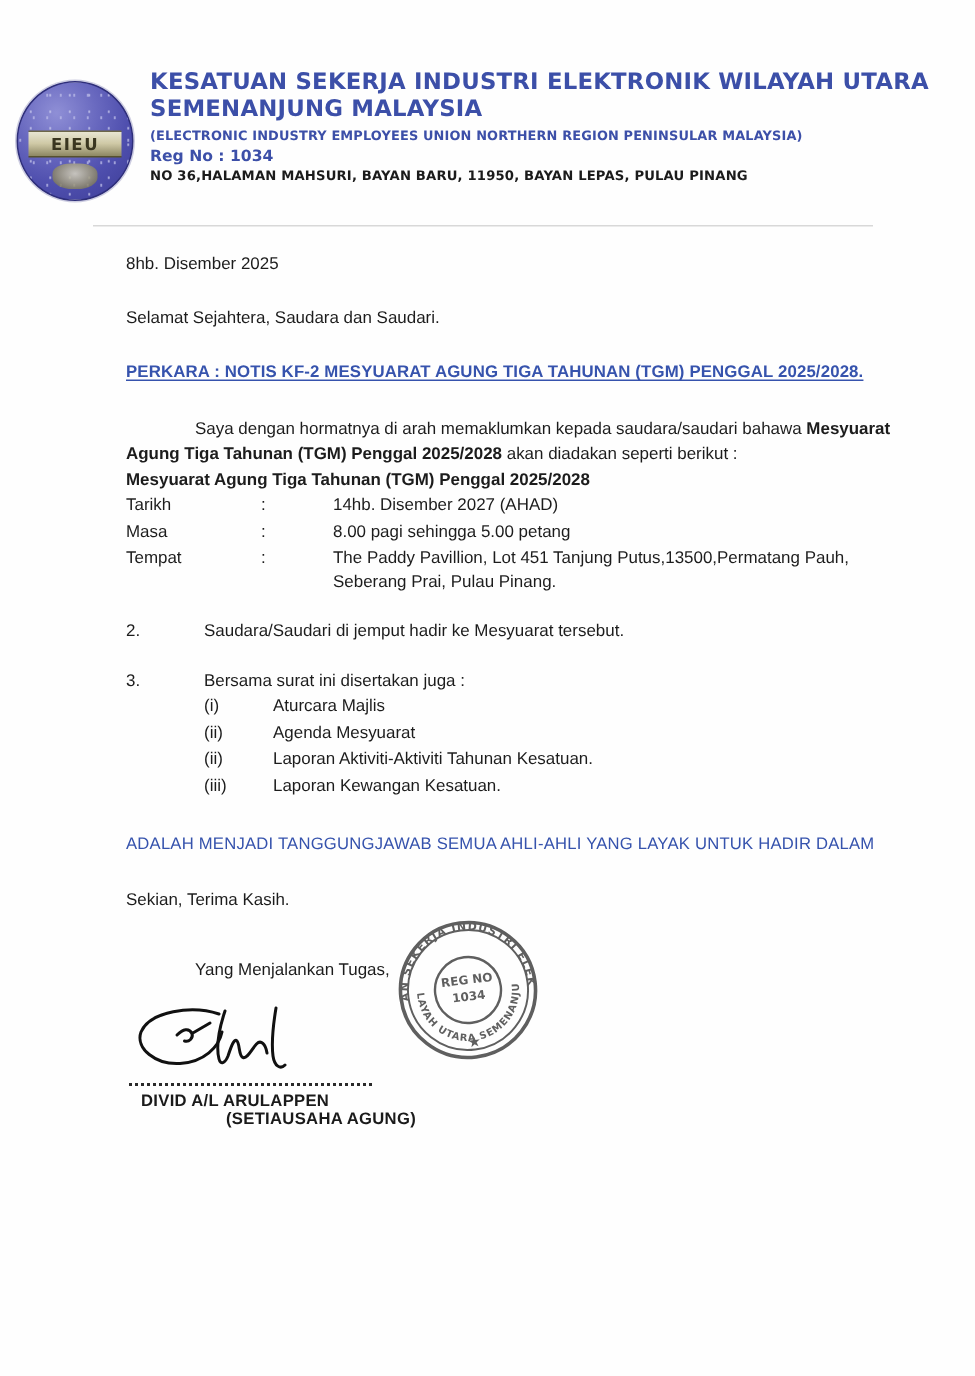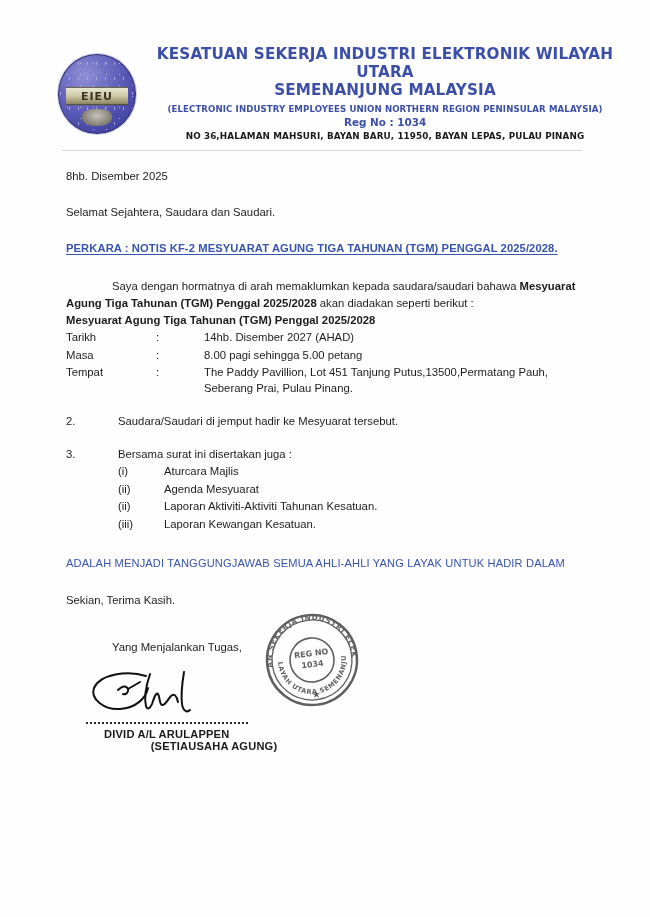--- a/index.html
+++ b/index.html
@@ -27,23 +27,22 @@
     position: absolute;
     top: 46px;
     left: 0;
     width: 650px;
     display: flex;
     align-items: flex-start;
   }
   .logo-wrap {
     width: 100px;
     display: flex;
-    justify-content: flex-end;
+    justify-content: center;
     padding-top: 8px;
-    padding-left: 36px;
   }
   .logo {
     width: 76px;
     height: 78px;
     border-radius: 50%;
     background:
       radial-gradient(circle at 34% 26%, #8f8fd6 0%, #6a6ac0 34%, #4f4fae 62%, #3b3b95 100%);
     border: 1px solid #2e2e7a;
     position: relative;
     box-shadow: 0 0 0 1px rgba(60,60,140,.25);
@@ -84,21 +83,20 @@
     bottom: 9%;
     width: 30px;
     height: 17px;
     background: radial-gradient(ellipse at 50% 40%, #d9d6c0 0%, #9a9578 55%, #5d5940 100%);
     border-radius: 40% 40% 45% 45%;
     opacity: .85;
   }
 
   .head-text {
     flex: 1;
-    text-align: center;
     padding-right: 16px;
   }
   .org-title {
     color: #3c4fa8;
     font-weight: bold;
     font-size: 15.2px;
     line-height: 1.18;
     letter-spacing: .15px;
     font-family: "DejaVu Sans", sans-serif;
   }
@@ -132,21 +130,21 @@
     left: 62px;
     width: 520px;
     height: 1px;
     background: #d8d8d8;
   }
 
   
   .body-area {
     position: absolute;
     top: 168px;
-    left: 66px;
+    left: 84px;
     width: 516px;
     font-size: 11.3px;
     line-height: 1.5;
     color: #1c1c1c;
   }
   .date-line { margin-bottom: 19px; }
   .salute { margin-bottom: 19px; }
 
   .perkara {
     color: #3653ad;
@@ -220,21 +218,21 @@
   .sig-line {
     width: 162px;
     height: 0;
     border-top: 2px dotted #2a2a2a;
     margin: 2px 0 4px 0;
   }
   .sig-name {
     font-weight: bold;
     font-size: 11.1px;
     letter-spacing: .2px;
-    margin-left: 18px;
+    margin-left: 8px;
   }
   .sig-role {
     font-weight: bold;
     font-size: 11.1px;
     letter-spacing: .2px;
     margin-left: 26px;
     text-align: center;
   }
 
   

